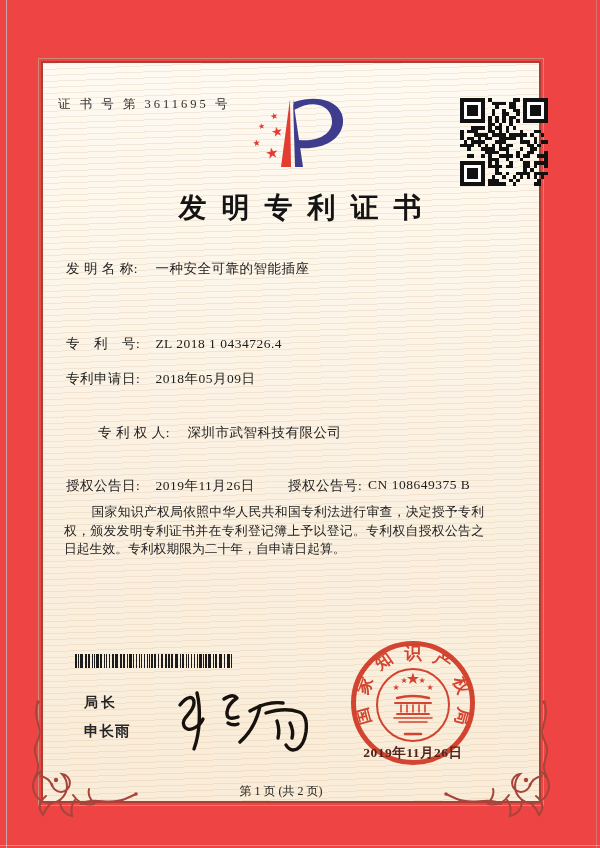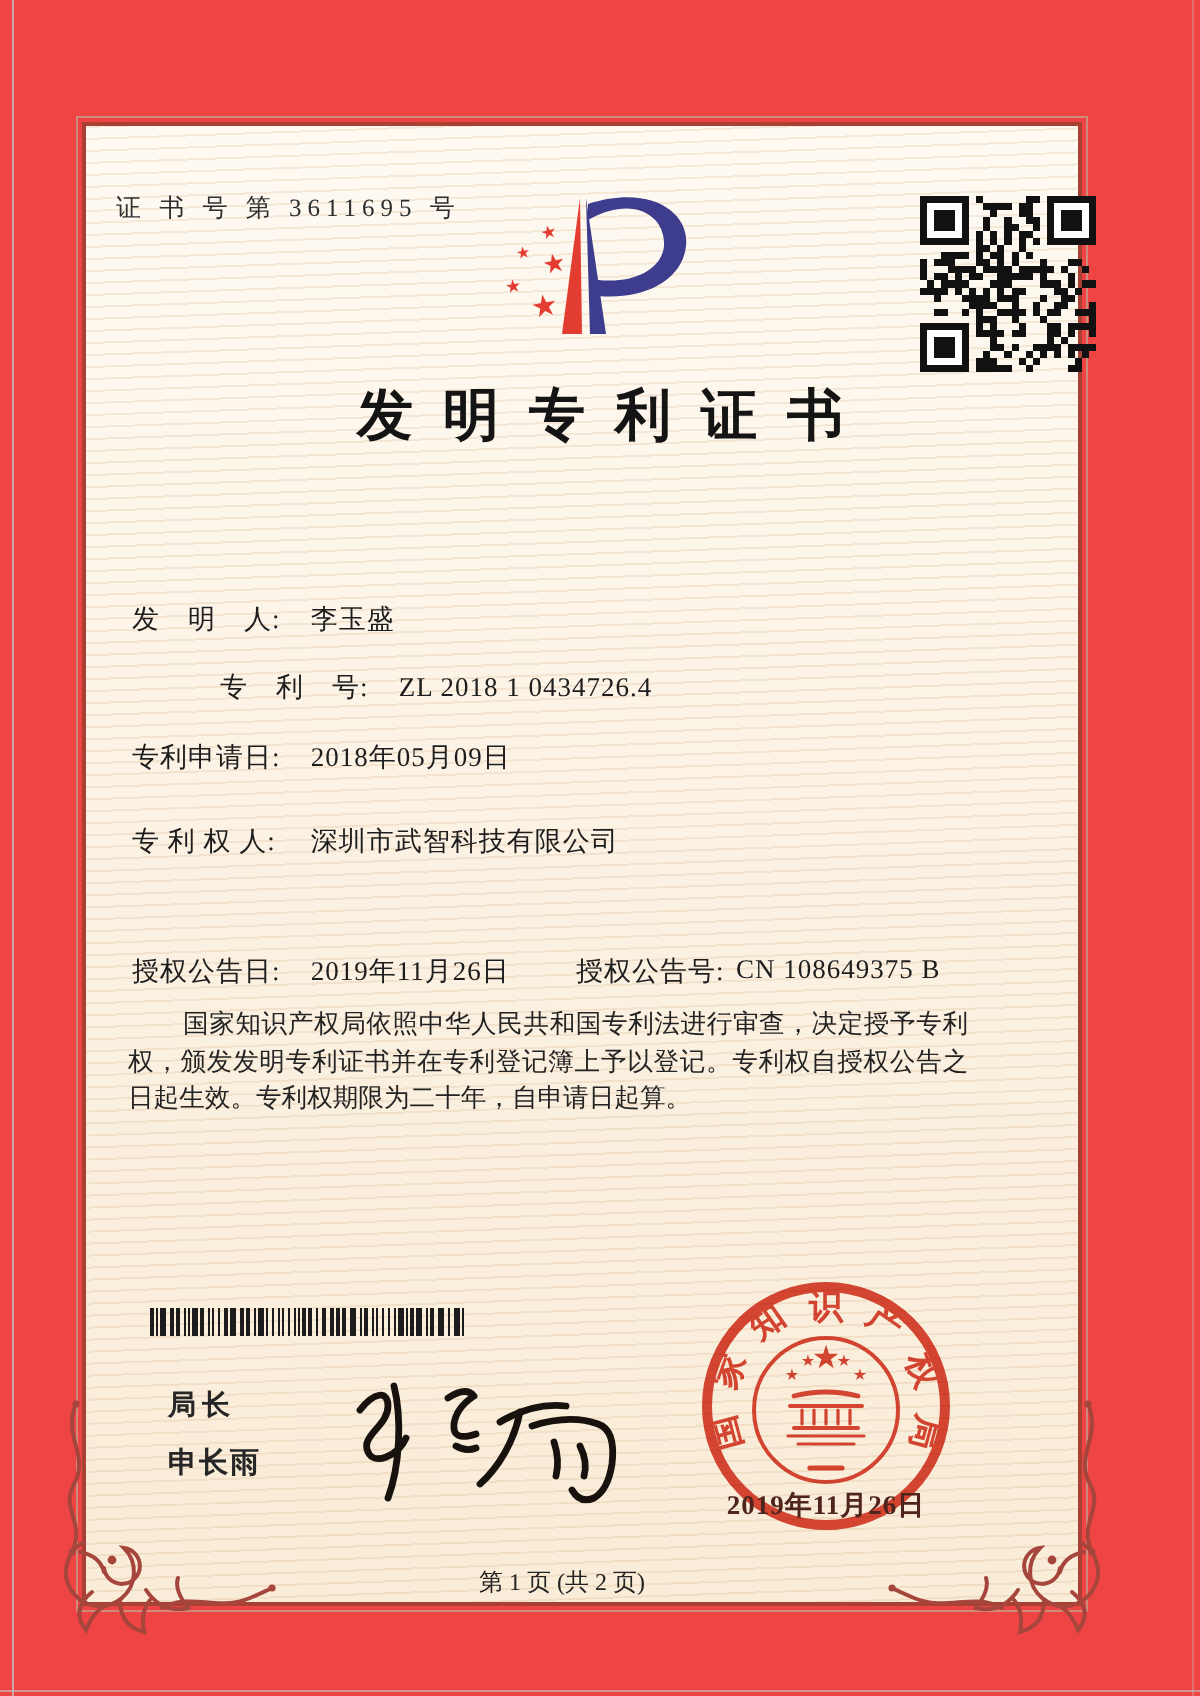--- a/index.html
+++ b/index.html
@@ -22,22 +22,22 @@
       repeating-linear-gradient(178deg, rgba(213,172,128,0.22) 0 1px, rgba(0,0,0,0) 1px 6px),
       linear-gradient(180deg,#fefaf2 0%, #fbf1e2 55%, #f9ecd8 100%);
   }
   .abs{position:absolute;}
   #cert-no{left:58px; top:96px; font-size:12.5px; letter-spacing:3px; color:#2e2e2e;}
   #title{left:0; width:600px; top:189px; text-align:center; font-size:28px; font-weight:700;
          letter-spacing:15px; padding-left:15px; box-sizing:border-box; color:#141414;}
   .field{left:66px; font-size:13.5px; color:#1d1d1d; white-space:nowrap;}
   .field .lbl{display:inline-block; width:86px; letter-spacing:0.5px;}
   .field .val{letter-spacing:0.5px;}
-  #f-name{top:260px;} #f-inventor{top:301px;} #f-patno{top:335px;margin-left:44px;}
-  #f-filing{top:370px;} #f-patentee{top:412px;} #f-addr{top:439px;} #f-grant{top:477px;}
+  #f-name{top:260px;} #f-inventor{top:301px;} #f-patno{top:335px;}
+  #f-filing{top:370px;} #f-patentee{top:424px;margin-left:32px;} #f-addr{top:439px;} #f-grant{top:477px;}
   #f-addr .val{display:inline-block; vertical-align:top; white-space:pre-line;
                width:386px; line-height:19px;}
   #f-grant .lbl2{position:absolute; left:222px; top:0; width:80px; letter-spacing:0.5px;}
   #f-grant .val2{position:absolute; left:302px; top:0; letter-spacing:0.5px;}
   #body-text{left:64px; top:503px; width:420px; font-size:12.8px; line-height:18.6px;
              text-align:justify; color:#232323;}
   #body-text p{margin:0 0 5px 0; text-indent:2.15em;}
   #signoff-title{left:84px; top:694px; font-family:"Liberation Sans","DejaVu Sans",sans-serif;
                  font-weight:700; font-size:14px; letter-spacing:3px; color:#262626;}
   #signoff-name{left:84px; top:722px; font-family:"Liberation Sans","DejaVu Sans",sans-serif;
@@ -289,23 +289,23 @@
       <rect x="18" y="0" width="7" height="7" fill="#111"></rect>
       <rect x="19" y="1" width="5" height="5" fill="#fff"></rect>
       <rect x="20" y="2" width="3" height="3" fill="#111"></rect>
       <rect x="0" y="18" width="7" height="7" fill="#111"></rect>
       <rect x="1" y="19" width="5" height="5" fill="#fff"></rect>
       <rect x="2" y="20" width="3" height="3" fill="#111"></rect>
     </svg>
 
   <div class="abs" id="title">发明专利证书</div>
 
-  <div class="abs field" id="f-inventor">
-    <span class="lbl">发　明　人:</span>
-    <span class="val">李玉盛</span>
+  <div class="abs field" id="f-name">
+    <span class="lbl">发 明 名 称:</span>
+    <span class="val">一种安全可靠的智能插座</span>
   </div>
   <div class="abs field" id="f-patno">
     <span class="lbl">专　利　号:</span>
     <span class="val">ZL 2018 1 0434726.4</span>
   </div>
   <div class="abs field" id="f-filing">
     <span class="lbl">专利申请日:</span>
     <span class="val">2018年05月09日</span>
   </div>
   <div class="abs field" id="f-patentee">

